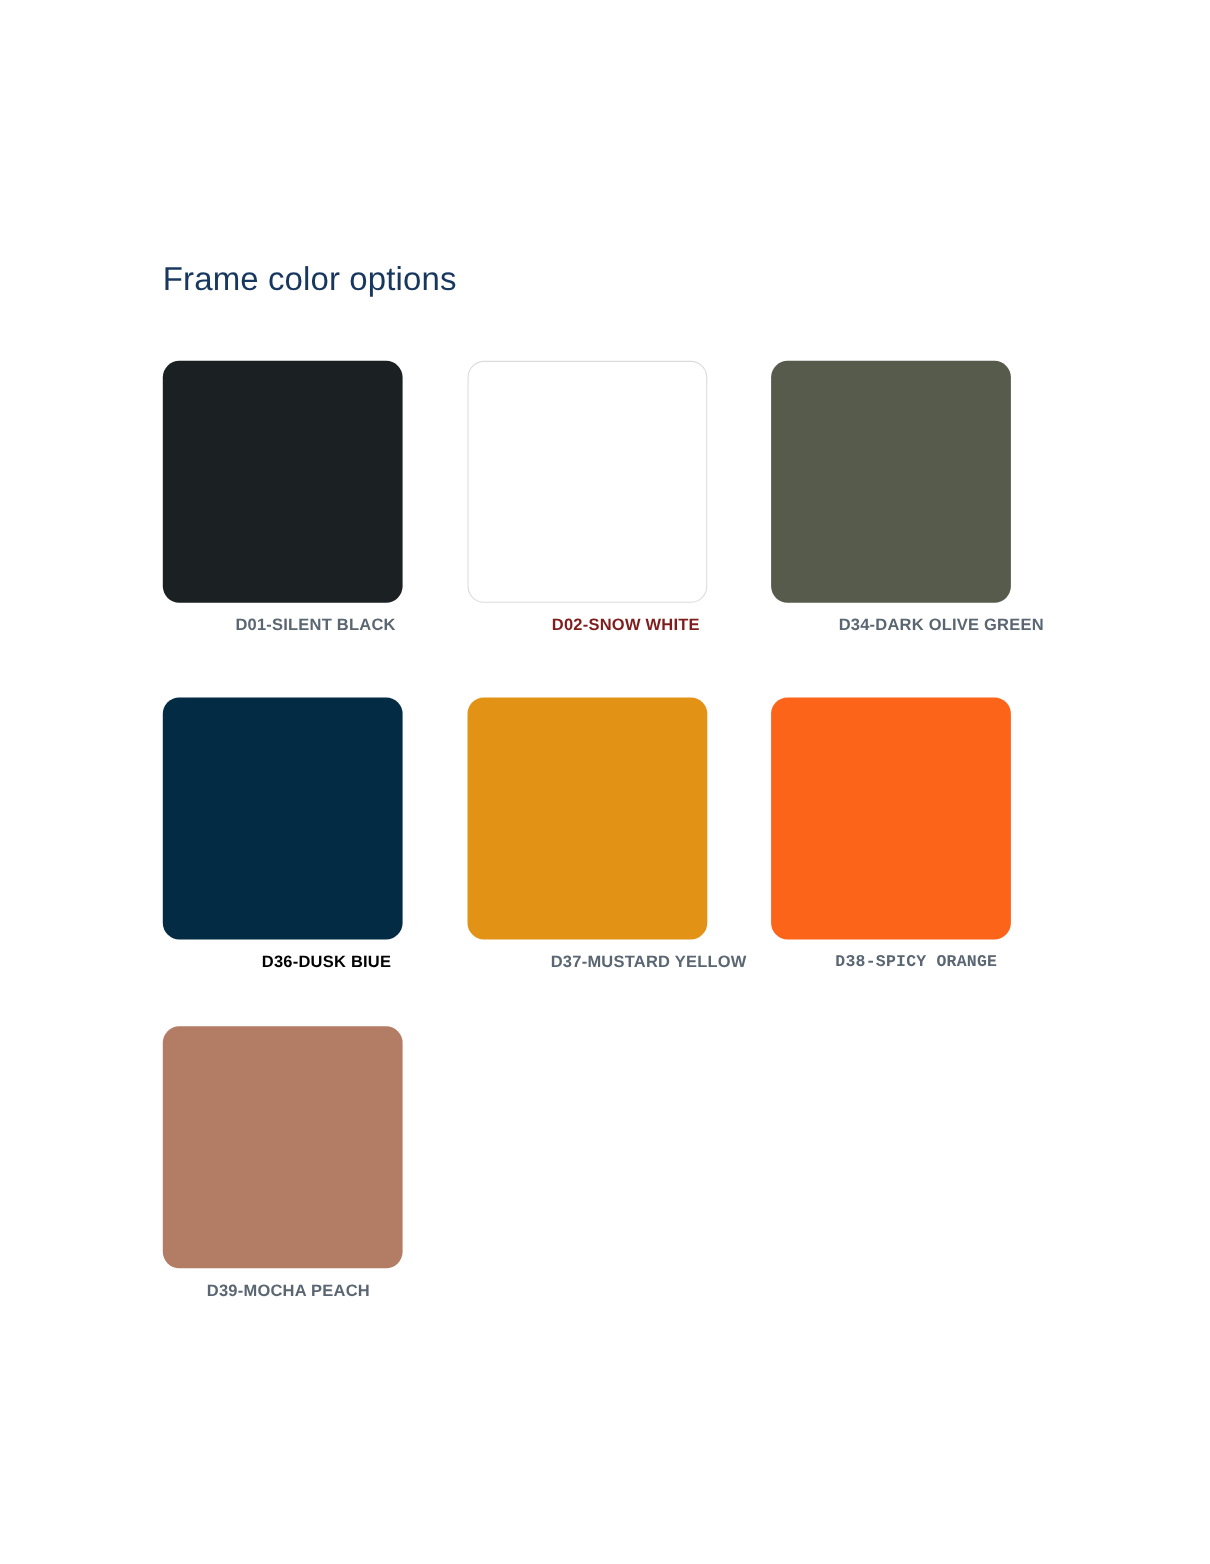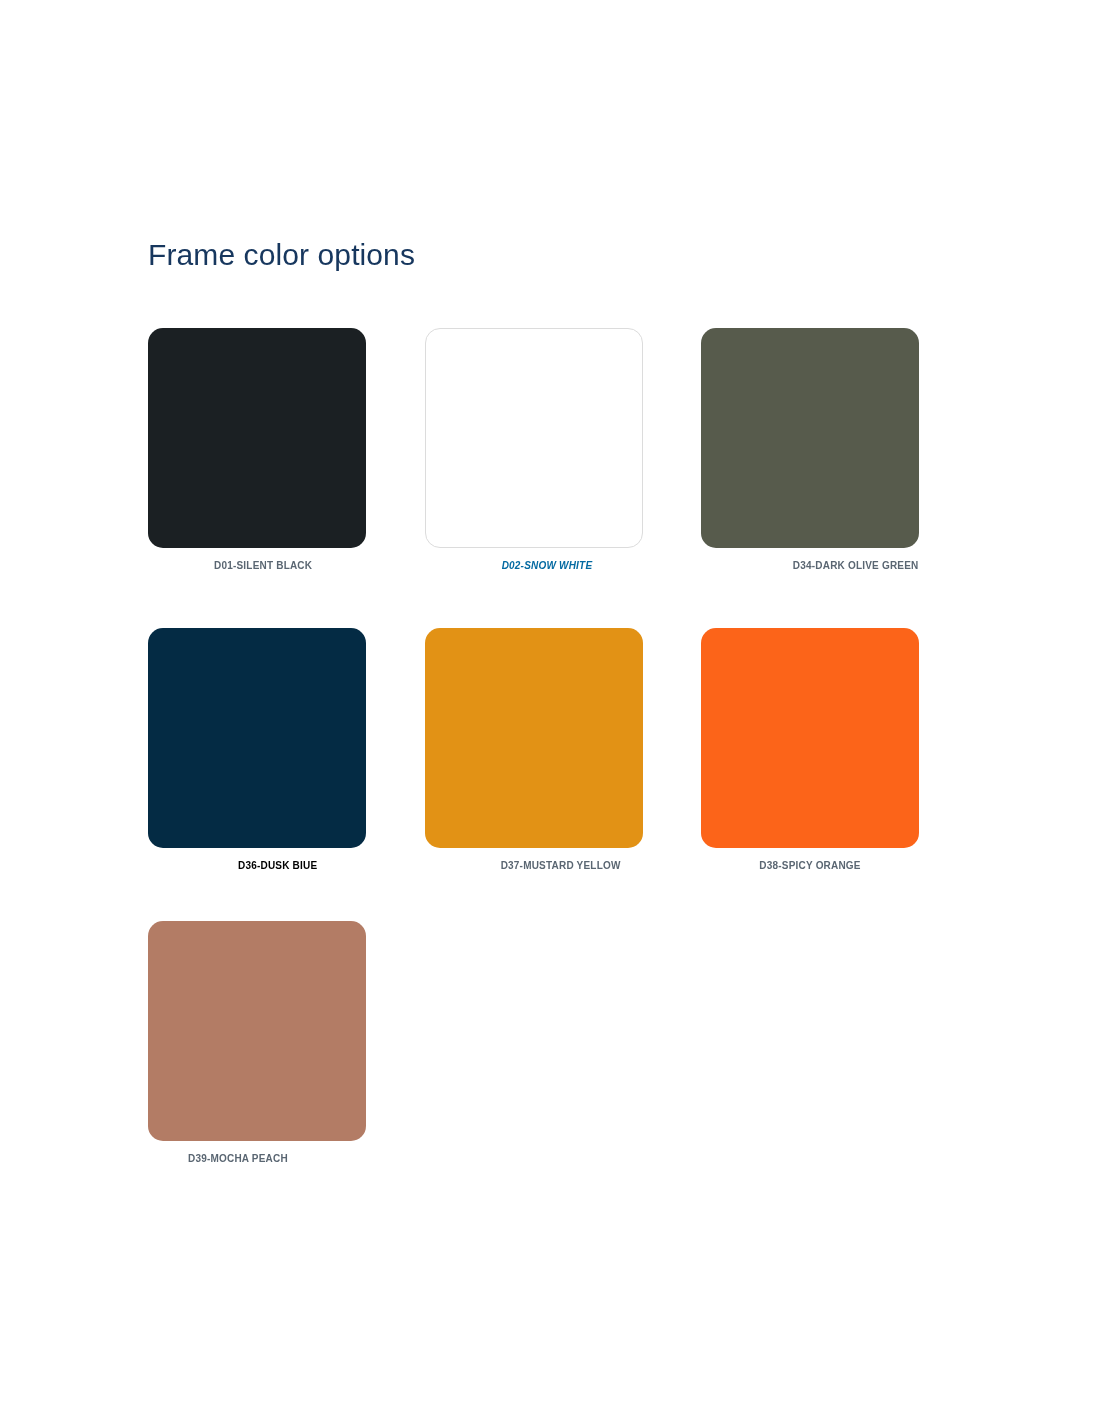--- a/index.html
+++ b/index.html
@@ -55,21 +55,21 @@
     border-radius: 15px;
     box-sizing: border-box;
   }
 
   .swatch-chip.bordered {
     border: 1.5px solid #dcdcdc;
   }
 
   .swatch-label {
     margin-top: 12px;
-    font-size: 10px;
+    font-size: 15px;
     font-weight: bold;
     color: #5a6672;
     letter-spacing: 0.2px;
     white-space: nowrap;
   }
 
   
   .row-1 .col-1 .swatch-label { margin-left: 66px; }
   .row-1 .col-2 .swatch-label { margin-left: 77px; }
   .row-1 .col-3 .swatch-label { margin-left: 32px; text-align: center; }
@@ -91,40 +91,40 @@
 
   <div class="swatch-grid">
 
     <div class="swatch-row row-1">
       <div class="swatch-cell col-1">
         <div class="swatch-chip" style="background-color: rgb(27, 32, 35);"></div>
         <div class="swatch-label" style="color: rgb(90, 102, 114);">D01-SILENT BLACK</div>
       </div>
       <div class="swatch-cell col-2">
         <div class="swatch-chip bordered" style="background-color: rgb(255, 255, 255);"></div>
-        <div class="swatch-label" style="color: #0369a1; font-style: italic;">D02-SNOW WHITE</div>
+        <div class="swatch-label" style="color: #7f1d1d;">D02-SNOW WHITE</div>
       </div>
       <div class="swatch-cell col-3">
         <div class="swatch-chip" style="background-color: rgb(87, 91, 76);"></div>
         <div class="swatch-label" style="color: rgb(90, 102, 114);">D34-DARK OLIVE GREEN</div>
       </div>
     </div>
 
     <div class="swatch-row row-2">
       <div class="swatch-cell col-1">
         <div class="swatch-chip" style="background-color: rgb(4, 43, 68);"></div>
         <div class="swatch-label" style="color: #000000;">D36-DUSK BIUE</div>
       </div>
       <div class="swatch-cell col-2">
         <div class="swatch-chip" style="background-color: rgb(226, 146, 21);"></div>
         <div class="swatch-label" style="color: rgb(90, 102, 114);">D37-MUSTARD YELLOW</div>
       </div>
       <div class="swatch-cell col-3">
         <div class="swatch-chip" style="background-color: rgb(252, 100, 25);"></div>
-        <div class="swatch-label" style="color: rgb(90, 102, 114);">D38-SPICY ORANGE</div>
+        <div class="swatch-label" style="color: rgb(90, 102, 114); font-family: Liberation Mono, monospace;">D38-SPICY ORANGE</div>
       </div>
     </div>
 
     <div class="swatch-row row-3">
       <div class="swatch-cell col-1">
         <div class="swatch-chip" style="background-color: rgb(179, 124, 101);"></div>
         <div class="swatch-label" style="color: rgb(90, 102, 114);">D39-MOCHA PEACH</div>
       </div>
     </div>
 

